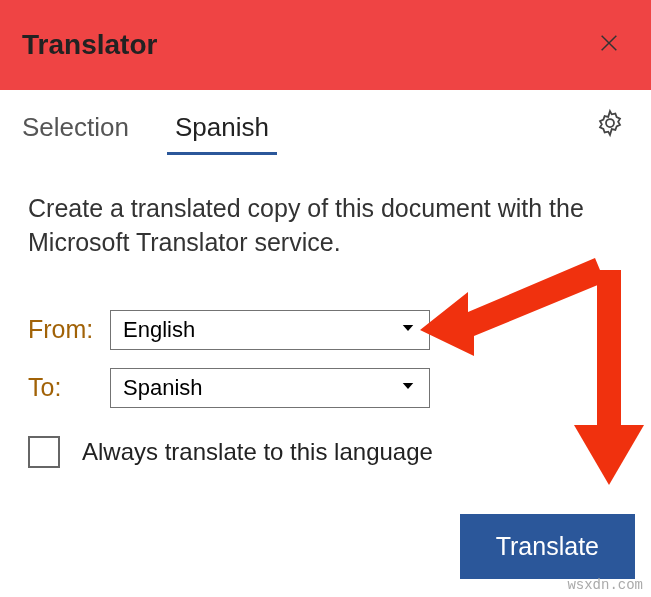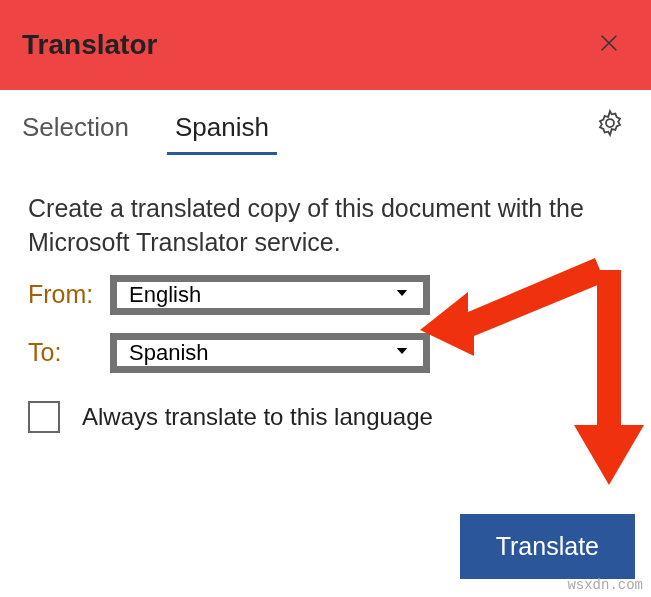--- a/index.html
+++ b/index.html
@@ -78,36 +78,36 @@
     color: #444;
   }
   .gear svg { width: 30px; height: 30px; }
   .body {
     padding: 40px 28px 0 28px;
   }
   .desc {
     font-size: 25px;
     color: #333;
     line-height: 1.35;
-    margin-bottom: 15px;
+    margin-bottom: 50px;
   }
   .row {
     display: flex;
     align-items: center;
     margin-bottom: 18px;
   }
   .row-label {
     font-size: 25px;
     color: #a16207;
     width: 82px;
   }
   .select {
     flex: 0 0 320px;
     height: 40px;
-    border: 7px solid #737373;
+    border: 1px solid #737373;
     padding: 0 12px;
     display: flex;
     align-items: center;
     justify-content: space-between;
     font-size: 22px;
     cursor: pointer;
     background: #fff;
   }
   .select .caret svg { width: 18px; height: 18px; }
   .check-row {

